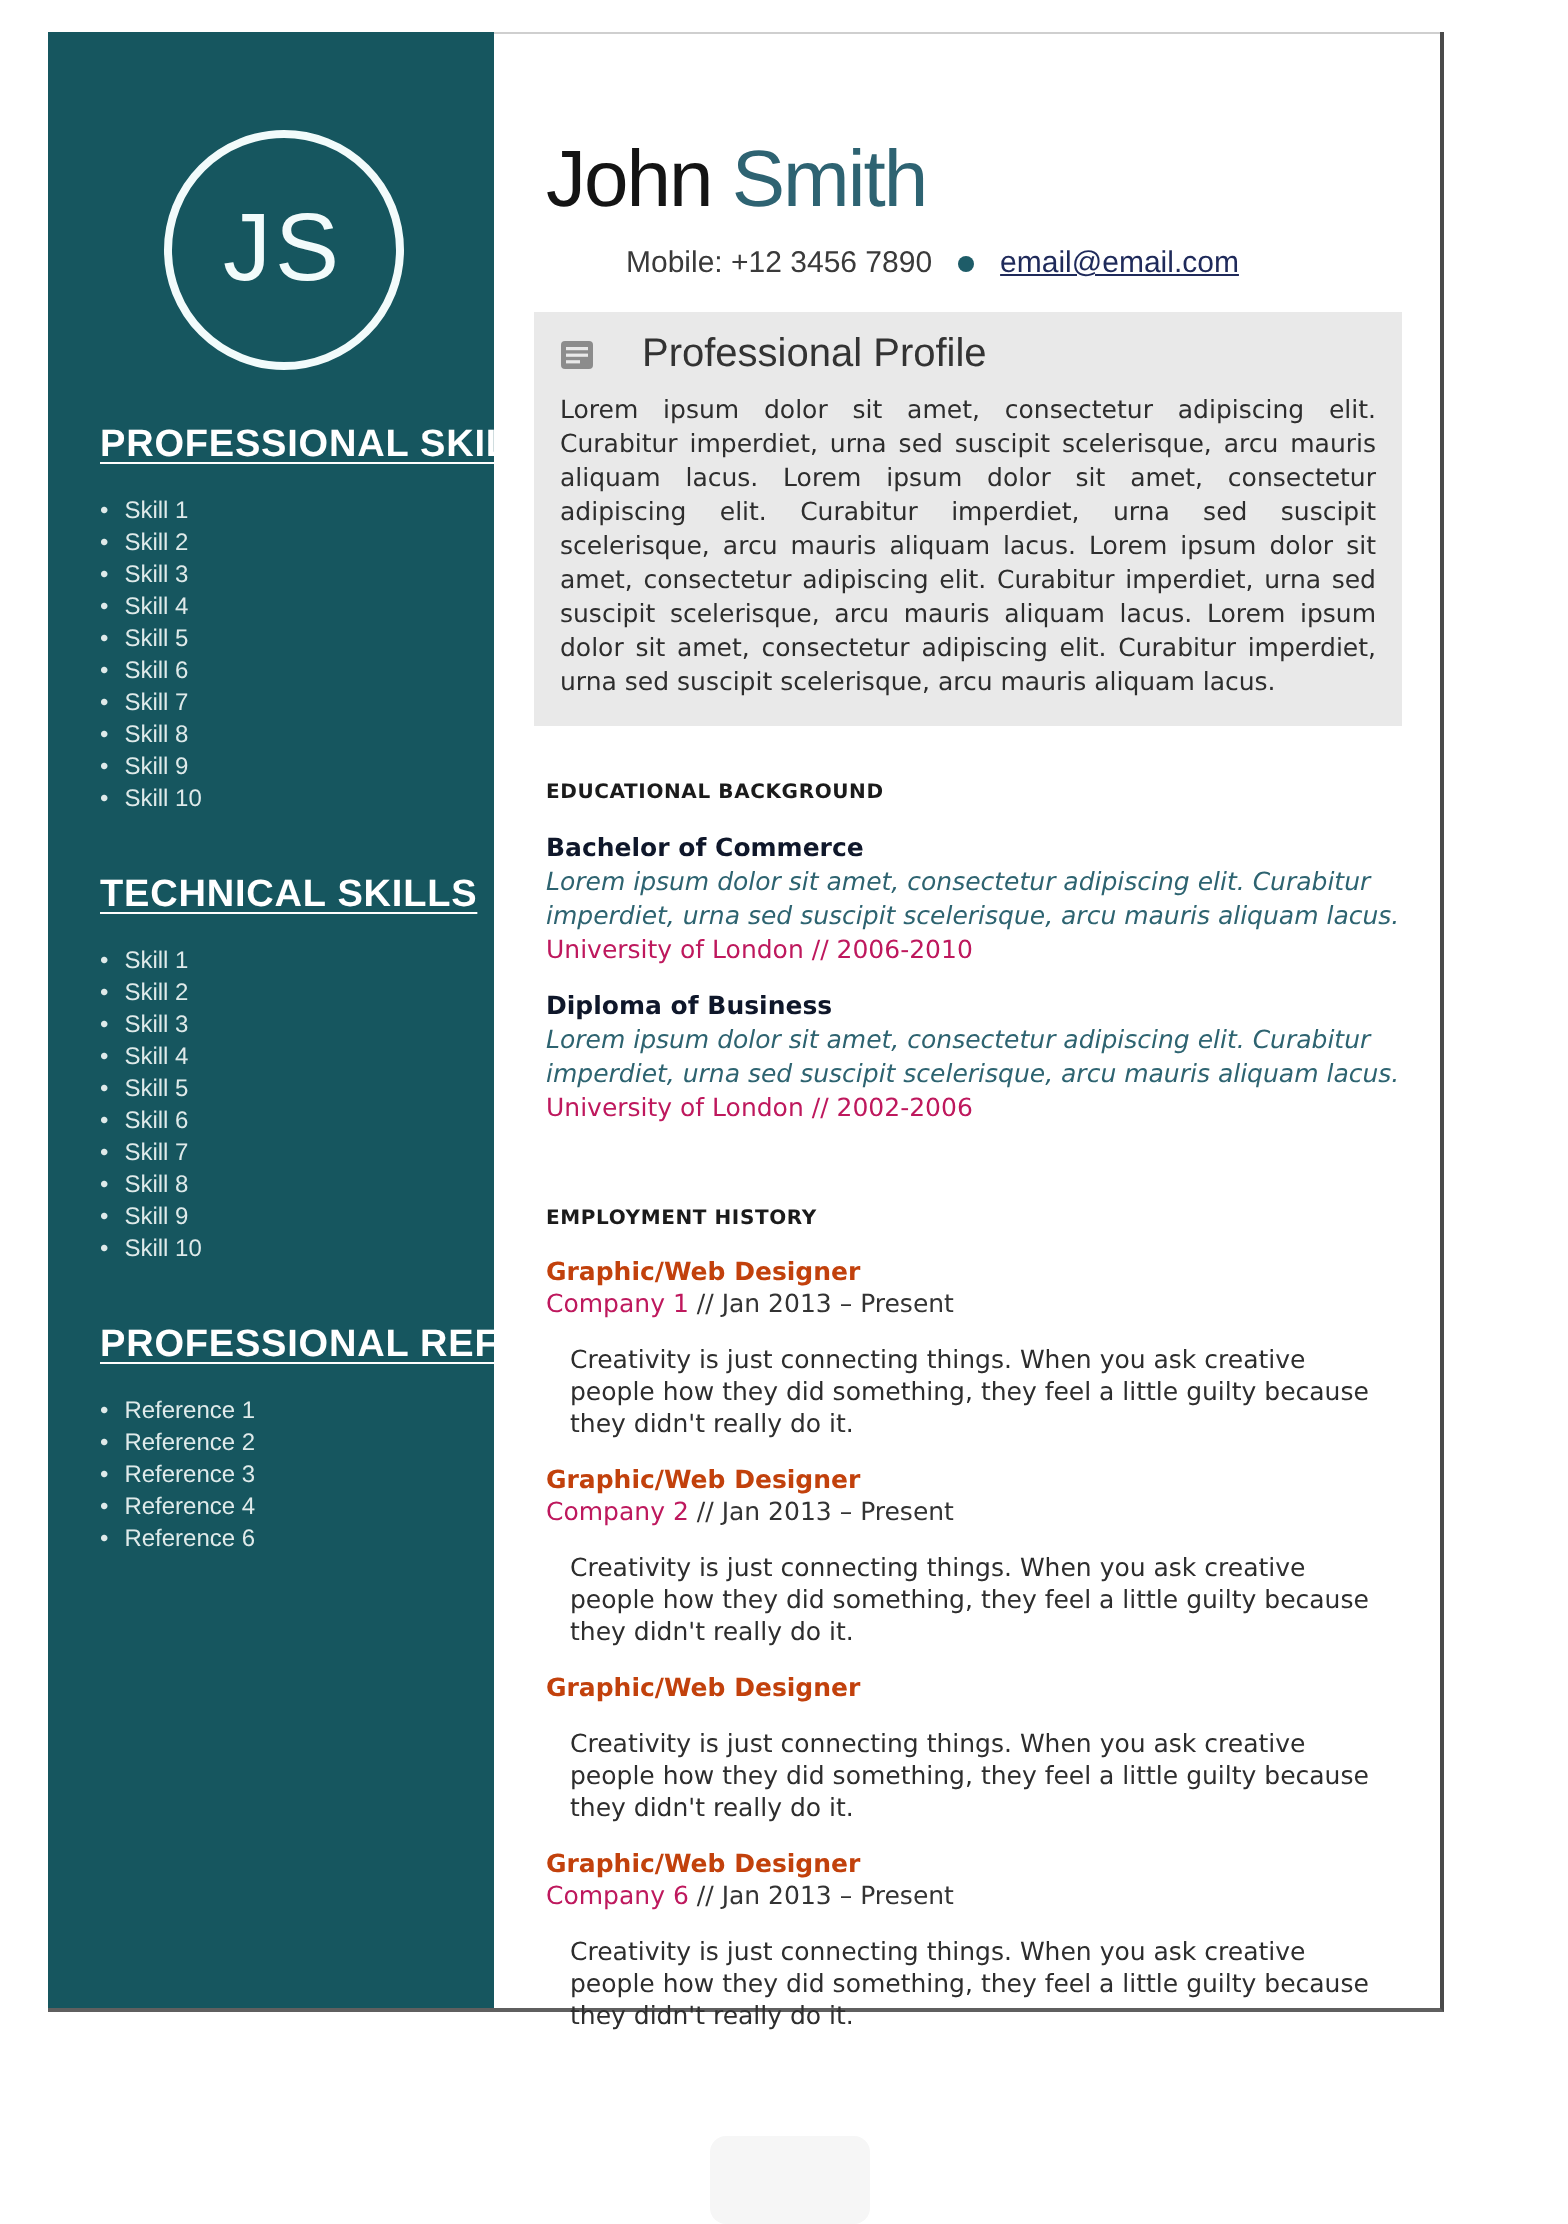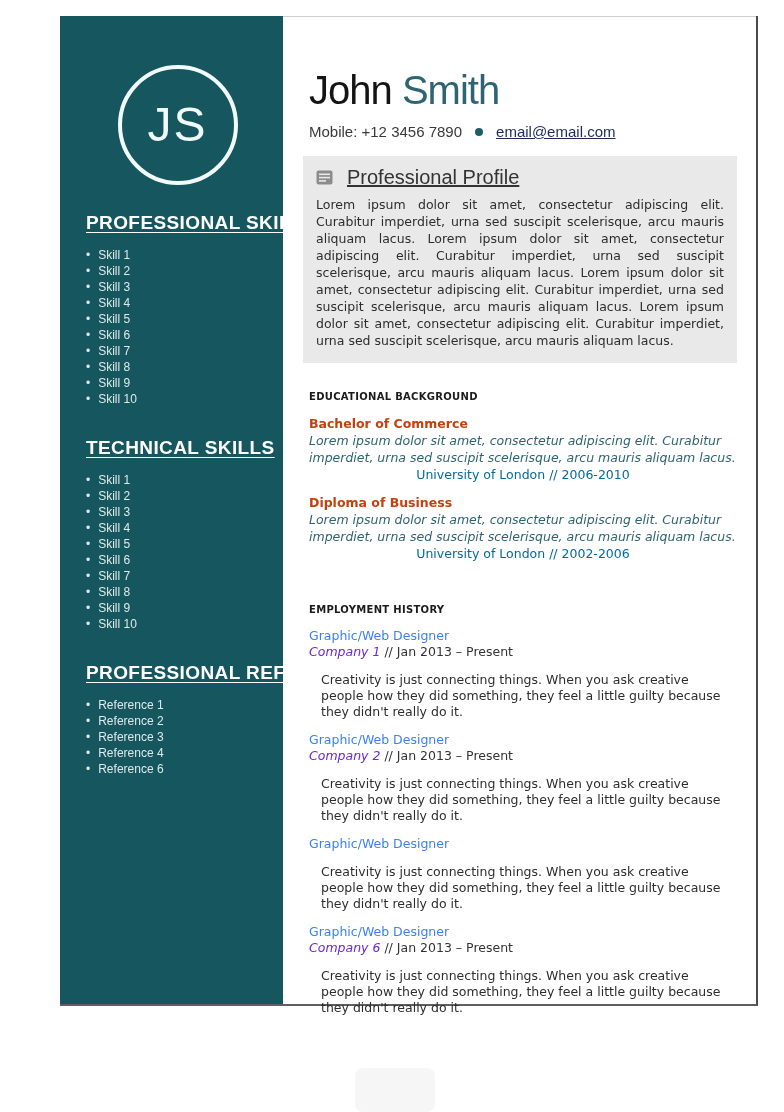--- a/index.html
+++ b/index.html
@@ -1,21 +1,21 @@
 <!DOCTYPE html>
 <html><head>
 <meta charset="utf-8">
 <style>
   html,body { margin:0; padding:0; }
   body {
     width:784px; height:1112px; position:relative; background:#ffffff;
     font-family:"Liberation Sans", sans-serif; overflow:hidden;
   }
   .page {
-    position:absolute; left:60px; top:16px; width:698px; height:990px;
+    position:absolute; left:24px; top:16px; width:698px; height:990px;
     display:flex; background:#ffffff; box-sizing:border-box;
     border-right:2px solid #4a4a4a; border-bottom:2px solid #5f5f5f;
   }
   
   .sidebar {
     width:223px; flex:0 0 223px; background:#16565f; color:#ffffff;
     box-sizing:border-box; padding:49px 14px 0 26px;
   }
   .monogram-circle {
     width:112px; height:112px; border:4px solid #f2fbfb; border-radius:50%;
@@ -36,47 +36,47 @@
   .main {
     flex:1; box-sizing:border-box; padding:0 19px 0 26px;
     border-top:1px solid #cfcfcf;
     font-family:"DejaVu Sans", sans-serif; color:#333333;
   }
   .name-row { margin-top:52px; font-family:"Liberation Sans", sans-serif;
     font-size:40px; line-height:1.05; letter-spacing:-1px; }
   .name-first { color:#141414; }
   .name-last { color:#2e6372; }
   .contact-row { margin-top:12px; display:flex; align-items:center;
-    font-family:"Liberation Sans", sans-serif; font-size:15px; color:#3a3a3a; }
+    font-family:"Liberation Sans", sans-serif; font-size:15px; color:#3a3a3a;margin-left:40px; }
   .contact-dot { width:8px; height:8px; border-radius:50%; background:#1e5c68;
     margin:0 13px; flex:0 0 auto; }
   .email-link { color:#1f2a5a; text-decoration:underline; cursor:pointer; }
   
   .profile-box { margin-top:16px; margin-left:-6px; background:#e9e9e9;
     padding:10px 13px 14px 13px; }
-  .profile-title-row { display:flex; align-items:center; gap:14px;text-decoration:underline; }
+  .profile-title-row { display:flex; align-items:center; gap:24px; }
   .profile-title { font-family:"Liberation Sans", sans-serif; font-size:20px;
     color:#333333; }
   .profile-text { margin:7px 0 0 0; font-size:12.5px; line-height:17px;
     text-align:justify; color:#2d2d2d; }
   
   .section-heading { margin:28px 0 0 0; font-size:10px; font-weight:bold;
     color:#1b1b1b; letter-spacing:0.3px; }
   
   .edu-entry { margin-top:13px; font-size:12.5px; line-height:17px; }
   .edu-entry + .edu-entry { margin-top:11px; }
-  .edu-degree { color:#c2410c; font-weight:bold; }
+  .edu-degree { color:#0f172a; font-weight:bold; }
   .edu-desc { font-style:italic; color:#2d6370; margin:0; }
-  .edu-meta { color:#0369a1;text-align:center; }
+  .edu-meta { color:#be185d; }
   
   .employment-heading { margin-top:42px; }
   .job-entry { margin-top:13px; font-size:12.5px; line-height:16px; }
   .job-entry + .job-entry { margin-top:11px; }
-  .job-title { color:#3b82f6; font-weight:normal; }
-  .job-company { font-style:italic; color:#6d28d9; }
+  .job-title { color:#c2410c; font-weight:bold; }
+  .job-company { color:#be185d; }
   .job-meta { color:#333333; }
   .job-desc { margin:12px; color:#2d2d2d; }
   
   .scan-artifact { position:absolute; left:355px; top:1068px; width:80px;
     height:44px; background:#f6f6f6; border-radius:8px; }
 </style>
 </head>
 <body>
 
 <div class="page">

